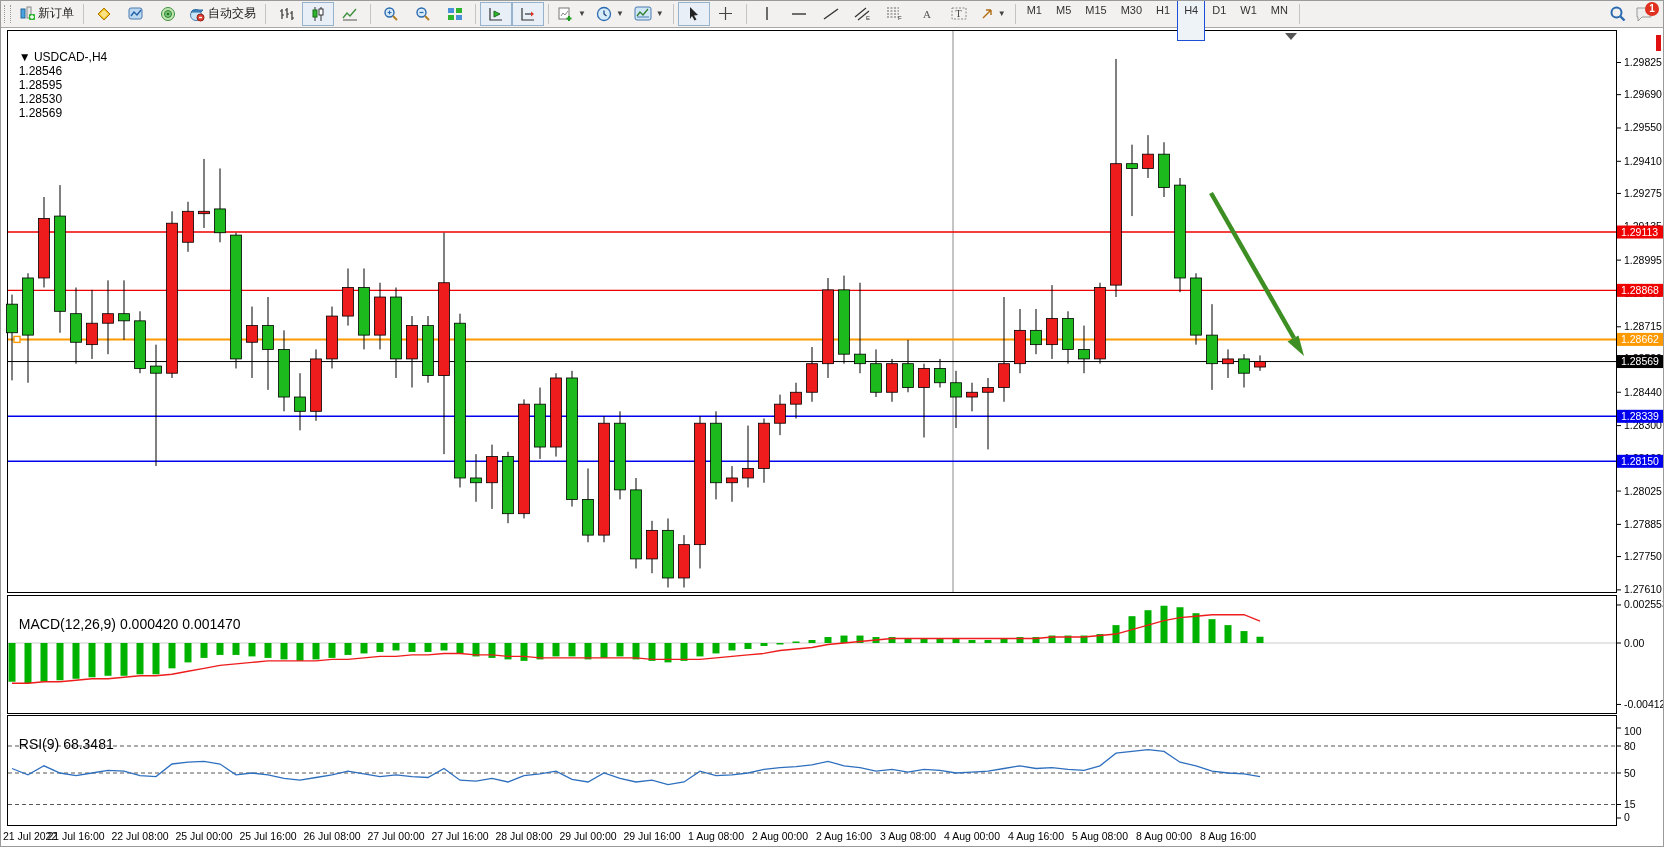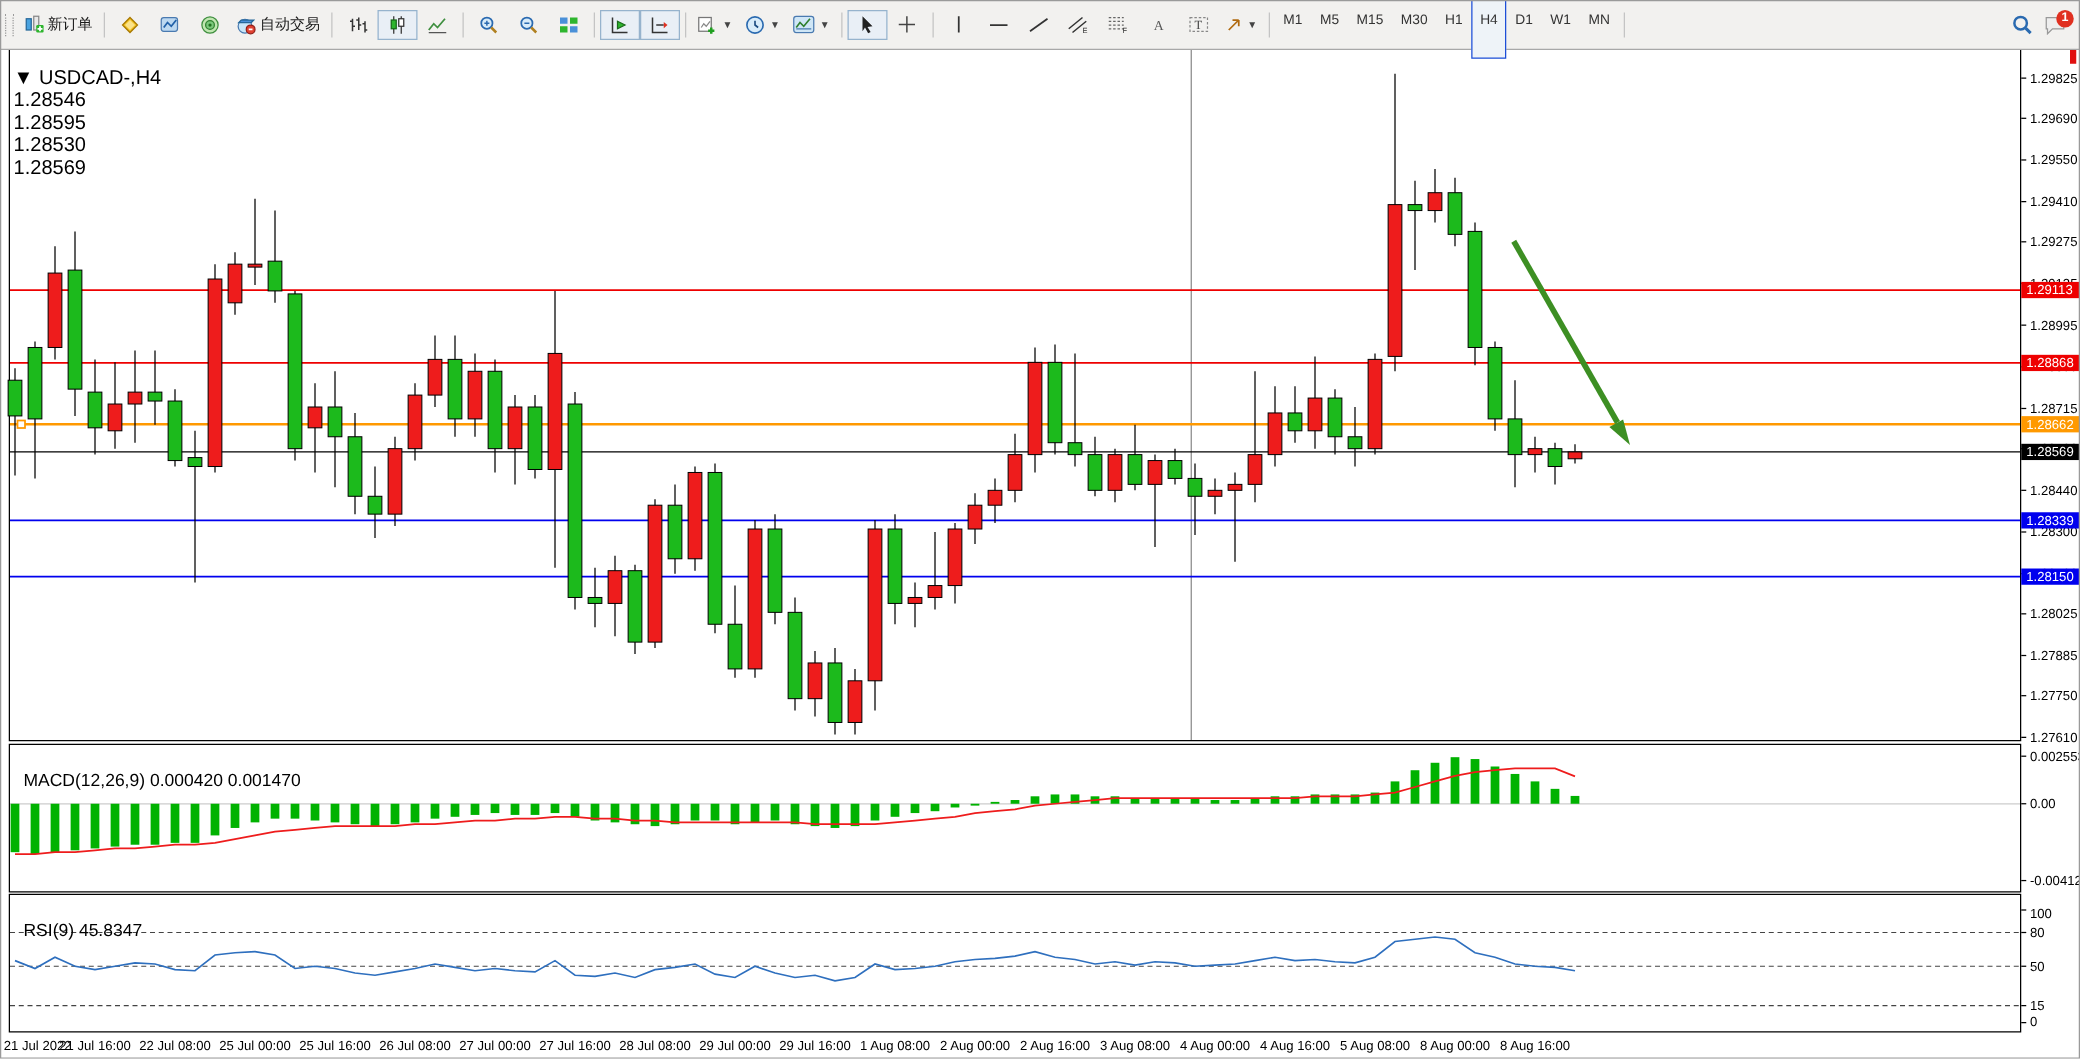--- a/index.html
+++ b/index.html
@@ -1,36 +1,36 @@
 <!DOCTYPE html>
 <html><head>
 <meta charset="utf-8">
 <style>
   html,body{margin:0;padding:0;width:1664px;height:847px;background:#fff;
     font-family:"Liberation Sans",sans-serif;position:relative;overflow:hidden}
   .frame{position:absolute;inset:0;border:1px solid #9a9a9a;pointer-events:none;z-index:40}
   
-  .toolbar{position:absolute;top:0;left:0;width:1664px;height:40px;background:#f2f1ef;
+  .toolbar{position:absolute;top:0;left:0;width:1664px;height:28px;background:#f2f1ef;
     border-bottom:1px solid #a8a8a8;display:flex;align-items:center;padding:2px 3px;box-sizing:border-box;z-index:30}
   .grip{width:5px;height:18px;border-left:1px dotted #9a9a9a;border-right:1px dotted #9a9a9a;margin:0 4px 0 1px}
   .tb-btn{height:22px;min-width:22px;display:flex;align-items:center;justify-content:center;gap:3px;
     background:transparent;border:1px solid transparent;font-size:12px;color:#1a1a1a;padding:0 4px;cursor:default;white-space:nowrap}
   .tb-btn.pressed{background:#e9eff6;border:1px solid #96b3cd}
   .tb-sep{width:1px;height:20px;background:#c4c4c4;margin:0 4px}
   .drop{font-size:8px;color:#444;margin-left:1px}
   .tf-btn{height:20px;font-size:11px;color:#333;padding:16px 6px;border:1px solid transparent;background:transparent}
   .tf-btn.pressed{background:#eef3f8;border:1px solid #1d4ed8}
   .toolbar-right{margin-left:auto;display:flex;align-items:center;gap:6px;padding-right:6px}
   .chat-wrap{position:relative;width:22px;height:22px;display:flex;align-items:center;justify-content:center}
   .chat-badge{position:absolute;top:-1px;right:-4px;background:#e03020;color:#fff;border-radius:50%;
     width:14px;height:14px;font-size:10px;display:flex;align-items:center;justify-content:center;font-weight:bold}
   .ic{display:inline-flex;align-items:center;justify-content:center}
   
   .pane-label{position:absolute;font-size:14px;color:#000;z-index:20;white-space:pre}
-  #symbol-line{top:36px;left:2px;font-size:16px}
+  #symbol-line{top:36px;left:12px;font-size:12px}
   #macd-line{top:600px;left:11px}
   #rsi-line{top:720px;left:11px}
   #chart{position:absolute;top:0;left:0;z-index:5}
 </style>
 </head>
 <body>
 
 <div class="toolbar">
   <div class="grip"></div>
 
@@ -643,16 +643,16 @@
   <span>▼ </span><span>USDCAD-,H4</span>&nbsp;
   <span>1.28546</span>
   <span>1.28595</span>
   <span>1.28530</span>
   <span>1.28569</span>
 </div>
 <div class="pane-label" id="macd-line">
   <span>MACD(12,26,9)</span> <span>0.000420</span> <span>0.001470</span>
 </div>
 <div class="pane-label" id="rsi-line">
-  <span>RSI(9)</span> <span>45.8347</span>
+  <span>RSI(9)</span> <span>68.3481</span>
 </div>
 
 <div class="frame"></div>
 
 </body></html>

